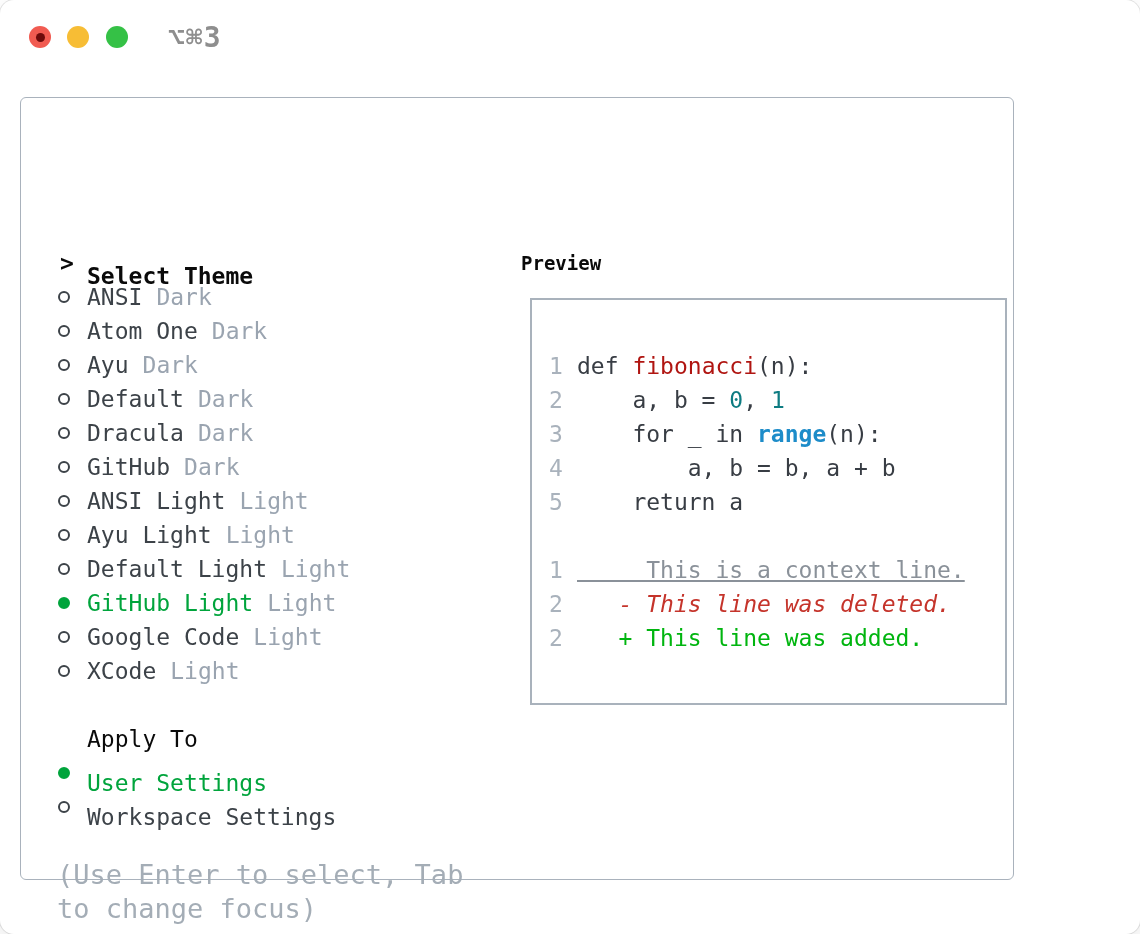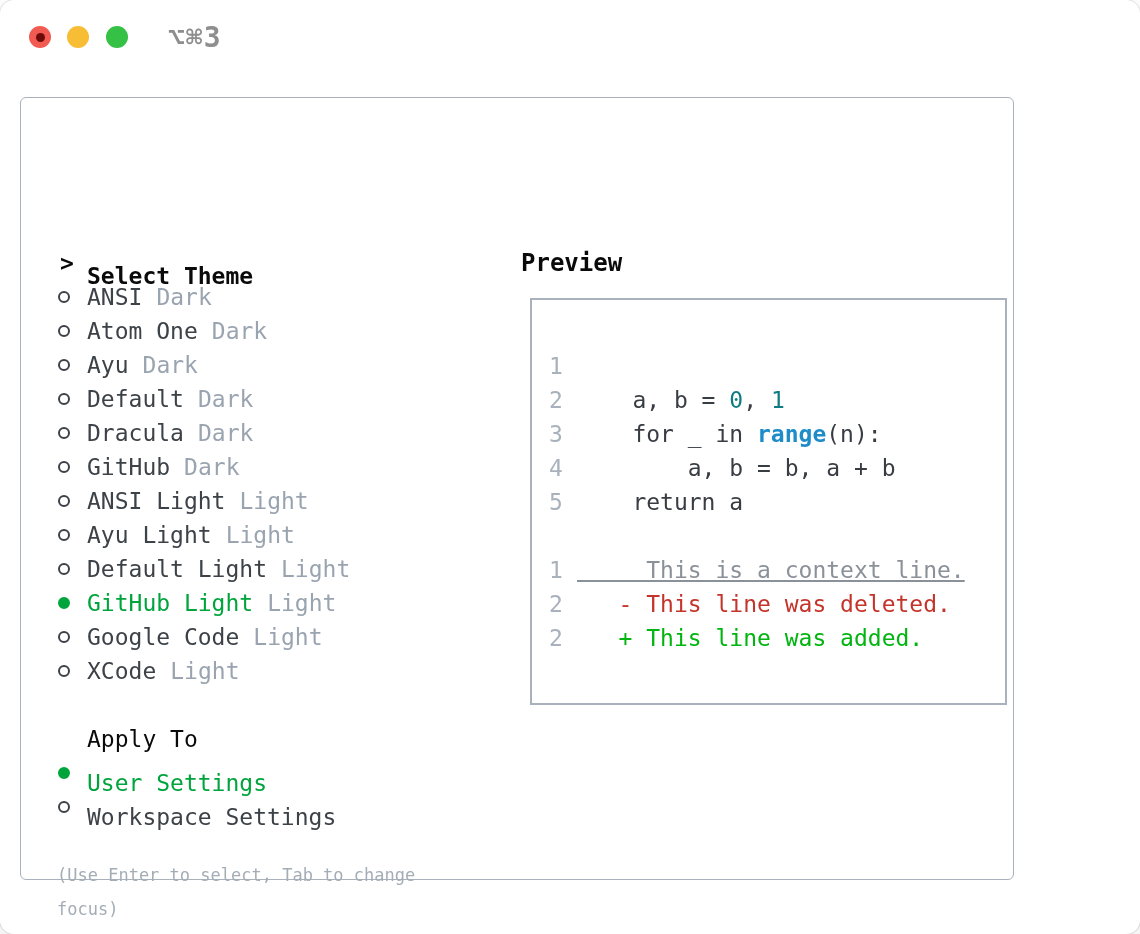--- a/index.html
+++ b/index.html
@@ -33,40 +33,40 @@
   .header-text{color:var(--header_black);font-weight:bold;margin-top:25px;}
   .apply-text{color:var(--header_black);}
   .circle{width:12px;height:12px;border:2px solid var(--text_dark);border-radius:50%;margin-left:1px;}
   .circle.sel{background:var(--accent_green);border-color:var(--accent_green);}
   .t-name{color:var(--text_dark);}
   .theme-row.sel .t-name{color:var(--accent_green);}
   .t-tag{color:var(--muted_gray);margin-left:14px;}
   .opt-label{color:var(--text_dark);margin-top:20px;}
   .apply-row.sel .opt-label{color:var(--accent_green);}
   .spacer{height:34px;}
-  .hint{margin:0;width:424px;color:var(--hint_gray);font-size:17px;line-height:34px;}
+  .hint{margin:0;width:424px;color:var(--hint_gray);font-size:27px;line-height:34px;}
   
   .preview-header{
     position:absolute;left:500px;top:148px;height:34px;line-height:34px;
-    font-size:24px;font-weight:bold;color:var(--header_black);
+    font-size:19px;font-weight:bold;color:var(--header_black);
   }
   .preview-box{
     position:absolute;left:509px;top:200px;width:477px;height:407px;
     border:2px solid var(--panel_border);background:#fff;
     padding:49px 0 0 17px;overflow:hidden;
   }
   .code-line{display:flex;align-items:center;height:34px;font-size:23px;white-space:pre;}
   .ln{width:28px;flex:none;color:var(--line_number_gray);}
   .code-text{white-space:pre;}
   .sg-plain{color:var(--code_dark);}
   .sg-func{color:var(--keyword_red);}
   .sg-num{color:var(--number_teal);}
   .sg-builtin{color:var(--builtin_blue);font-weight:bold;}
   .sg-context{color:var(--context_gray);text-decoration:underline;}
-  .sg-deleted{color:var(--deleted_red);}
+  .sg-deleted{color:var(--deleted_red);font-style:italic;}
   .sg-added{color:var(--added_green);}
 </style>
 </head>
 <body>
 
 <div class="window">
 
   <div class="titlebar">
     <span class="tl red">
         <span class="dot"></span>
@@ -113,21 +113,21 @@
 
       <div class="spacer"></div>
 
       <p class="hint">(Use Enter to select, Tab to change focus)</p>
     </div>
 
     <div class="preview-header">Preview</div>
 
     <div class="preview-box">
       <div id="code-lines">
-          <div class="code-line"><span class="ln">1</span></div>
+          <div class="code-line"><span class="ln">1</span><span class="code-text"><span class="sg-plain">def </span><span class="sg-func">fibonacci</span><span class="sg-plain">(n):</span></span></div>
           <div class="code-line"><span class="ln">2</span><span class="code-text"><span class="sg-plain">    a, b = </span><span class="sg-num">0</span><span class="sg-plain">, </span><span class="sg-num">1</span></span></div>
           <div class="code-line"><span class="ln">3</span><span class="code-text"><span class="sg-plain">    for _ in </span><span class="sg-builtin">range</span><span class="sg-plain">(n):</span></span></div>
           <div class="code-line"><span class="ln">4</span><span class="code-text"><span class="sg-plain">        a, b = b, a + b</span></span></div>
           <div class="code-line"><span class="ln">5</span><span class="code-text"><span class="sg-plain">    return a</span></span></div>
           <div class="code-line"><span class="ln"></span><span class="code-text"></span></div>
           <div class="code-line"><span class="ln">1</span><span class="code-text"><span class="sg-context">     This is a context line.</span></span></div>
           <div class="code-line"><span class="ln">2</span><span class="code-text"><span class="sg-deleted">   - This line was deleted.</span></span></div>
           <div class="code-line"><span class="ln">2</span><span class="code-text"><span class="sg-added">   + This line was added.</span></span></div>
         </div>
     </div>

